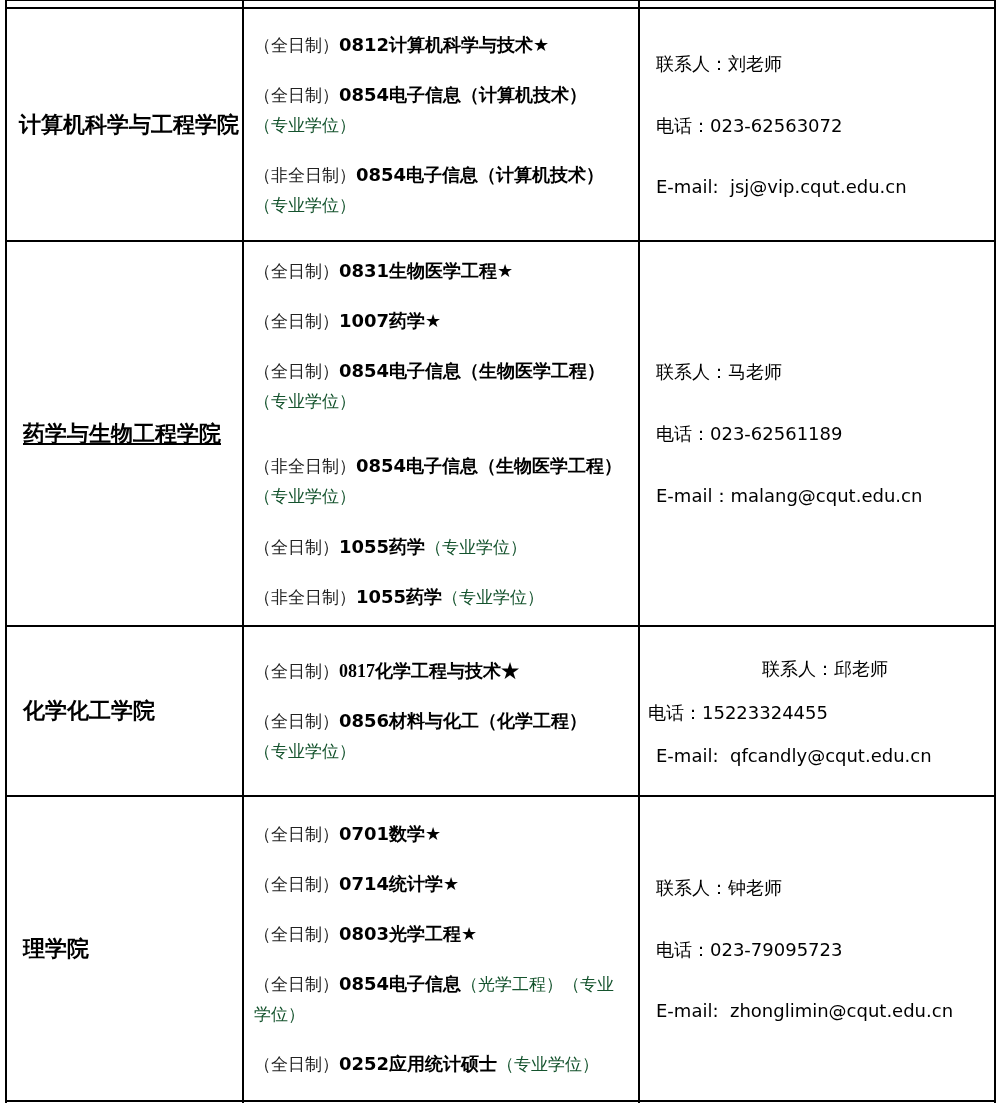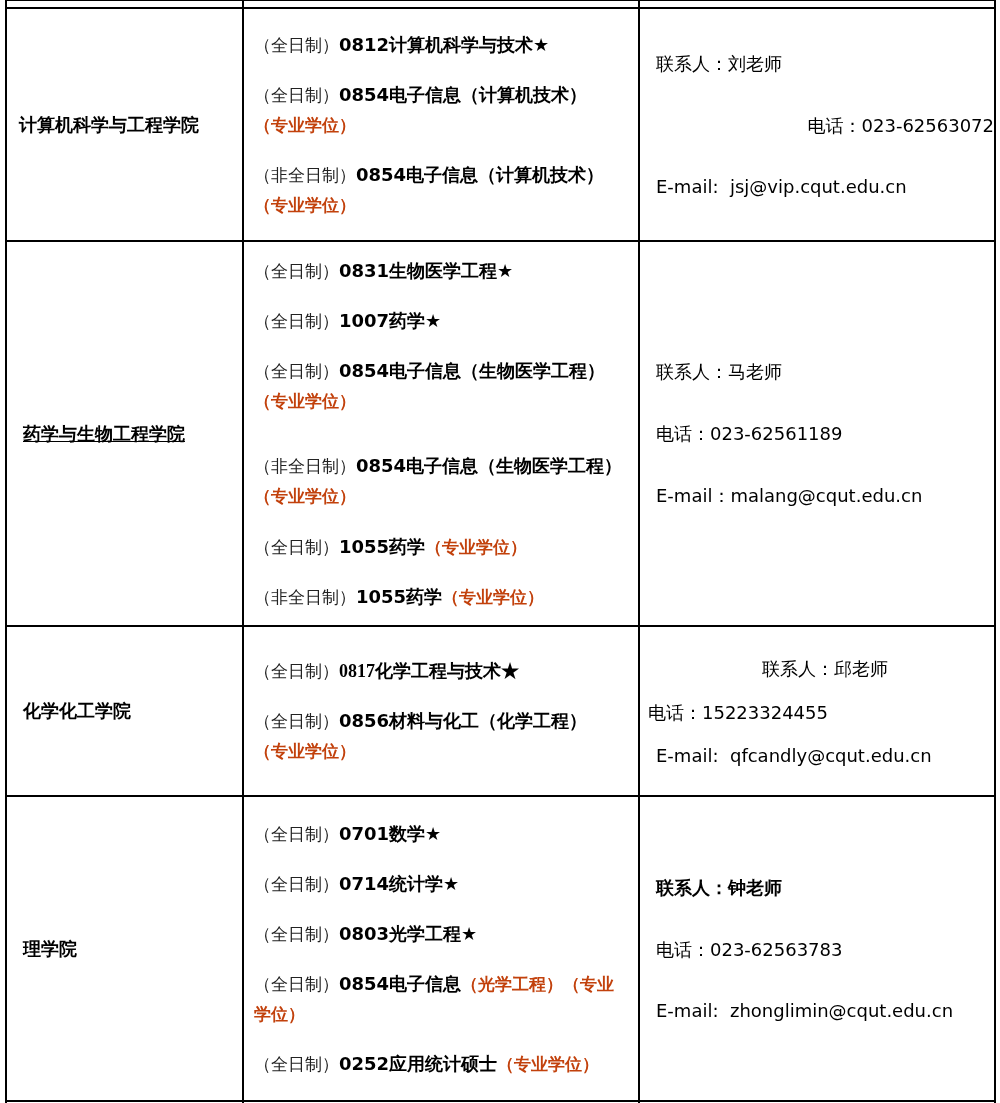--- a/index.html
+++ b/index.html
@@ -3,26 +3,26 @@
 <meta charset="utf-8">
 <style>
   html, body { margin: 0; padding: 0; background: #ffffff; }
   body { width: 1000px; height: 1103px; overflow: hidden; position: relative;
          font-family: "DejaVu Sans", "Liberation Sans", sans-serif; color: #000; }
   table.contacts { position: absolute; left: 5px; top: -1px; border-collapse: collapse; table-layout: fixed; }
   table.contacts td { border: 2px solid #000; vertical-align: middle; padding: 0; }
   td.col-dept { width: 235px; }
   td.col-prog { width: 394px; }
   td.col-contact { width: 354px; }
-  .dept-name { font-weight: bold; font-size: 18px; padding-left: 12px; letter-spacing: 0px; }
+  .dept-name { font-weight: bold; font-size: 22px; padding-left: 12px; letter-spacing: 0px; }
   .prog-list { padding: 0 14px 0 10px; }
   .prog { font-size: 18px; line-height: 29px; margin: 0; }
   .prog .mode { font-weight: normal; font-size: 17px; color: #222; }
   .prog .name { font-weight: bold; }
-  .prog .note { font-weight: bold; font-size: 17px; color: #c2410c; }
+  .prog .note { font-weight: normal; font-size: 17px; color: #14532d; }
   .contact-list { padding-left: 16px; }
   .contact-line { font-size: 18px; margin: 0; }
   tr.header-row td { height: 6px; }
 </style>
 </head>
 <body>
 
 <table class="contacts">
   <tbody>
     <tr class="header-row">
@@ -38,21 +38,21 @@
       <td class="col-prog">
         <div class="prog-list">
           <p class="prog" style="margin-bottom:20px;"><span class="mode">（全日制）</span><span class="name">0812计算机科学与技术★</span></p>
           <p class="prog" style="margin-bottom:20px;"><span class="mode">（全日制）</span><span class="name">0854电子信息（计算机技术）</span><br><span class="note">（专业学位）</span></p>
           <p class="prog"><span class="mode">（非全日制）</span><span class="name">0854电子信息（计算机技术）</span><br><span class="note">（专业学位）</span></p>
         </div>
       </td>
       <td class="col-contact">
         <div class="contact-list">
           <p class="contact-line" style="margin-bottom:38px;"><span>联系人：</span><span>刘老师</span></p>
-          <p class="contact-line" style="margin-bottom:38px;text-align:right;"><span>电话：</span><span>023-62563072</span></p>
+          <p class="contact-line" style="margin-bottom:38px;"><span>电话：</span><span>023-62563072</span></p>
           <p class="contact-line"><span>E-mail:</span>&nbsp;&nbsp;<span>jsj@vip.cqut.edu.cn</span></p>
         </div>
       </td>
     </tr>
 
     <tr style="height:385px;">
       <td class="col-dept">
         <div class="dept-name" style="padding-left:16px;text-decoration:underline;">药学与生物工程学院</div>
       </td>
       <td class="col-prog">
@@ -101,22 +101,22 @@
         <div class="prog-list">
           <p class="prog" style="margin-bottom:20px;"><span class="mode">（全日制）</span><span class="name">0701数学★</span></p>
           <p class="prog" style="margin-bottom:20px;"><span class="mode">（全日制）</span><span class="name">0714统计学★</span></p>
           <p class="prog" style="margin-bottom:20px;"><span class="mode">（全日制）</span><span class="name">0803光学工程★</span></p>
           <p class="prog" style="margin-bottom:20px;"><span class="mode">（全日制）</span><span class="name">0854电子信息</span><span class="note">（光学工程）（专业学位）</span></p>
           <p class="prog"><span class="mode">（全日制）</span><span class="name">0252应用统计硕士</span><span class="note">（专业学位）</span></p>
         </div>
       </td>
       <td class="col-contact">
         <div class="contact-list">
-          <p class="contact-line" style="margin-bottom:38px;font-weight:bold;"><span>联系人：</span><span>钟老师</span></p>
-          <p class="contact-line" style="margin-bottom:38px;"><span>电话：</span><span>023-62563783</span></p>
+          <p class="contact-line" style="margin-bottom:38px;"><span>联系人：</span><span>钟老师</span></p>
+          <p class="contact-line" style="margin-bottom:38px;"><span>电话：</span><span>023-79095723</span></p>
           <p class="contact-line"><span>E-mail:</span>&nbsp;&nbsp;<span>zhonglimin@cqut.edu.cn</span></p>
         </div>
       </td>
     </tr>
 
     <tr style="height:10px;">
       <td class="col-dept"></td>
       <td class="col-prog"></td>
       <td class="col-contact"></td>
     </tr>

